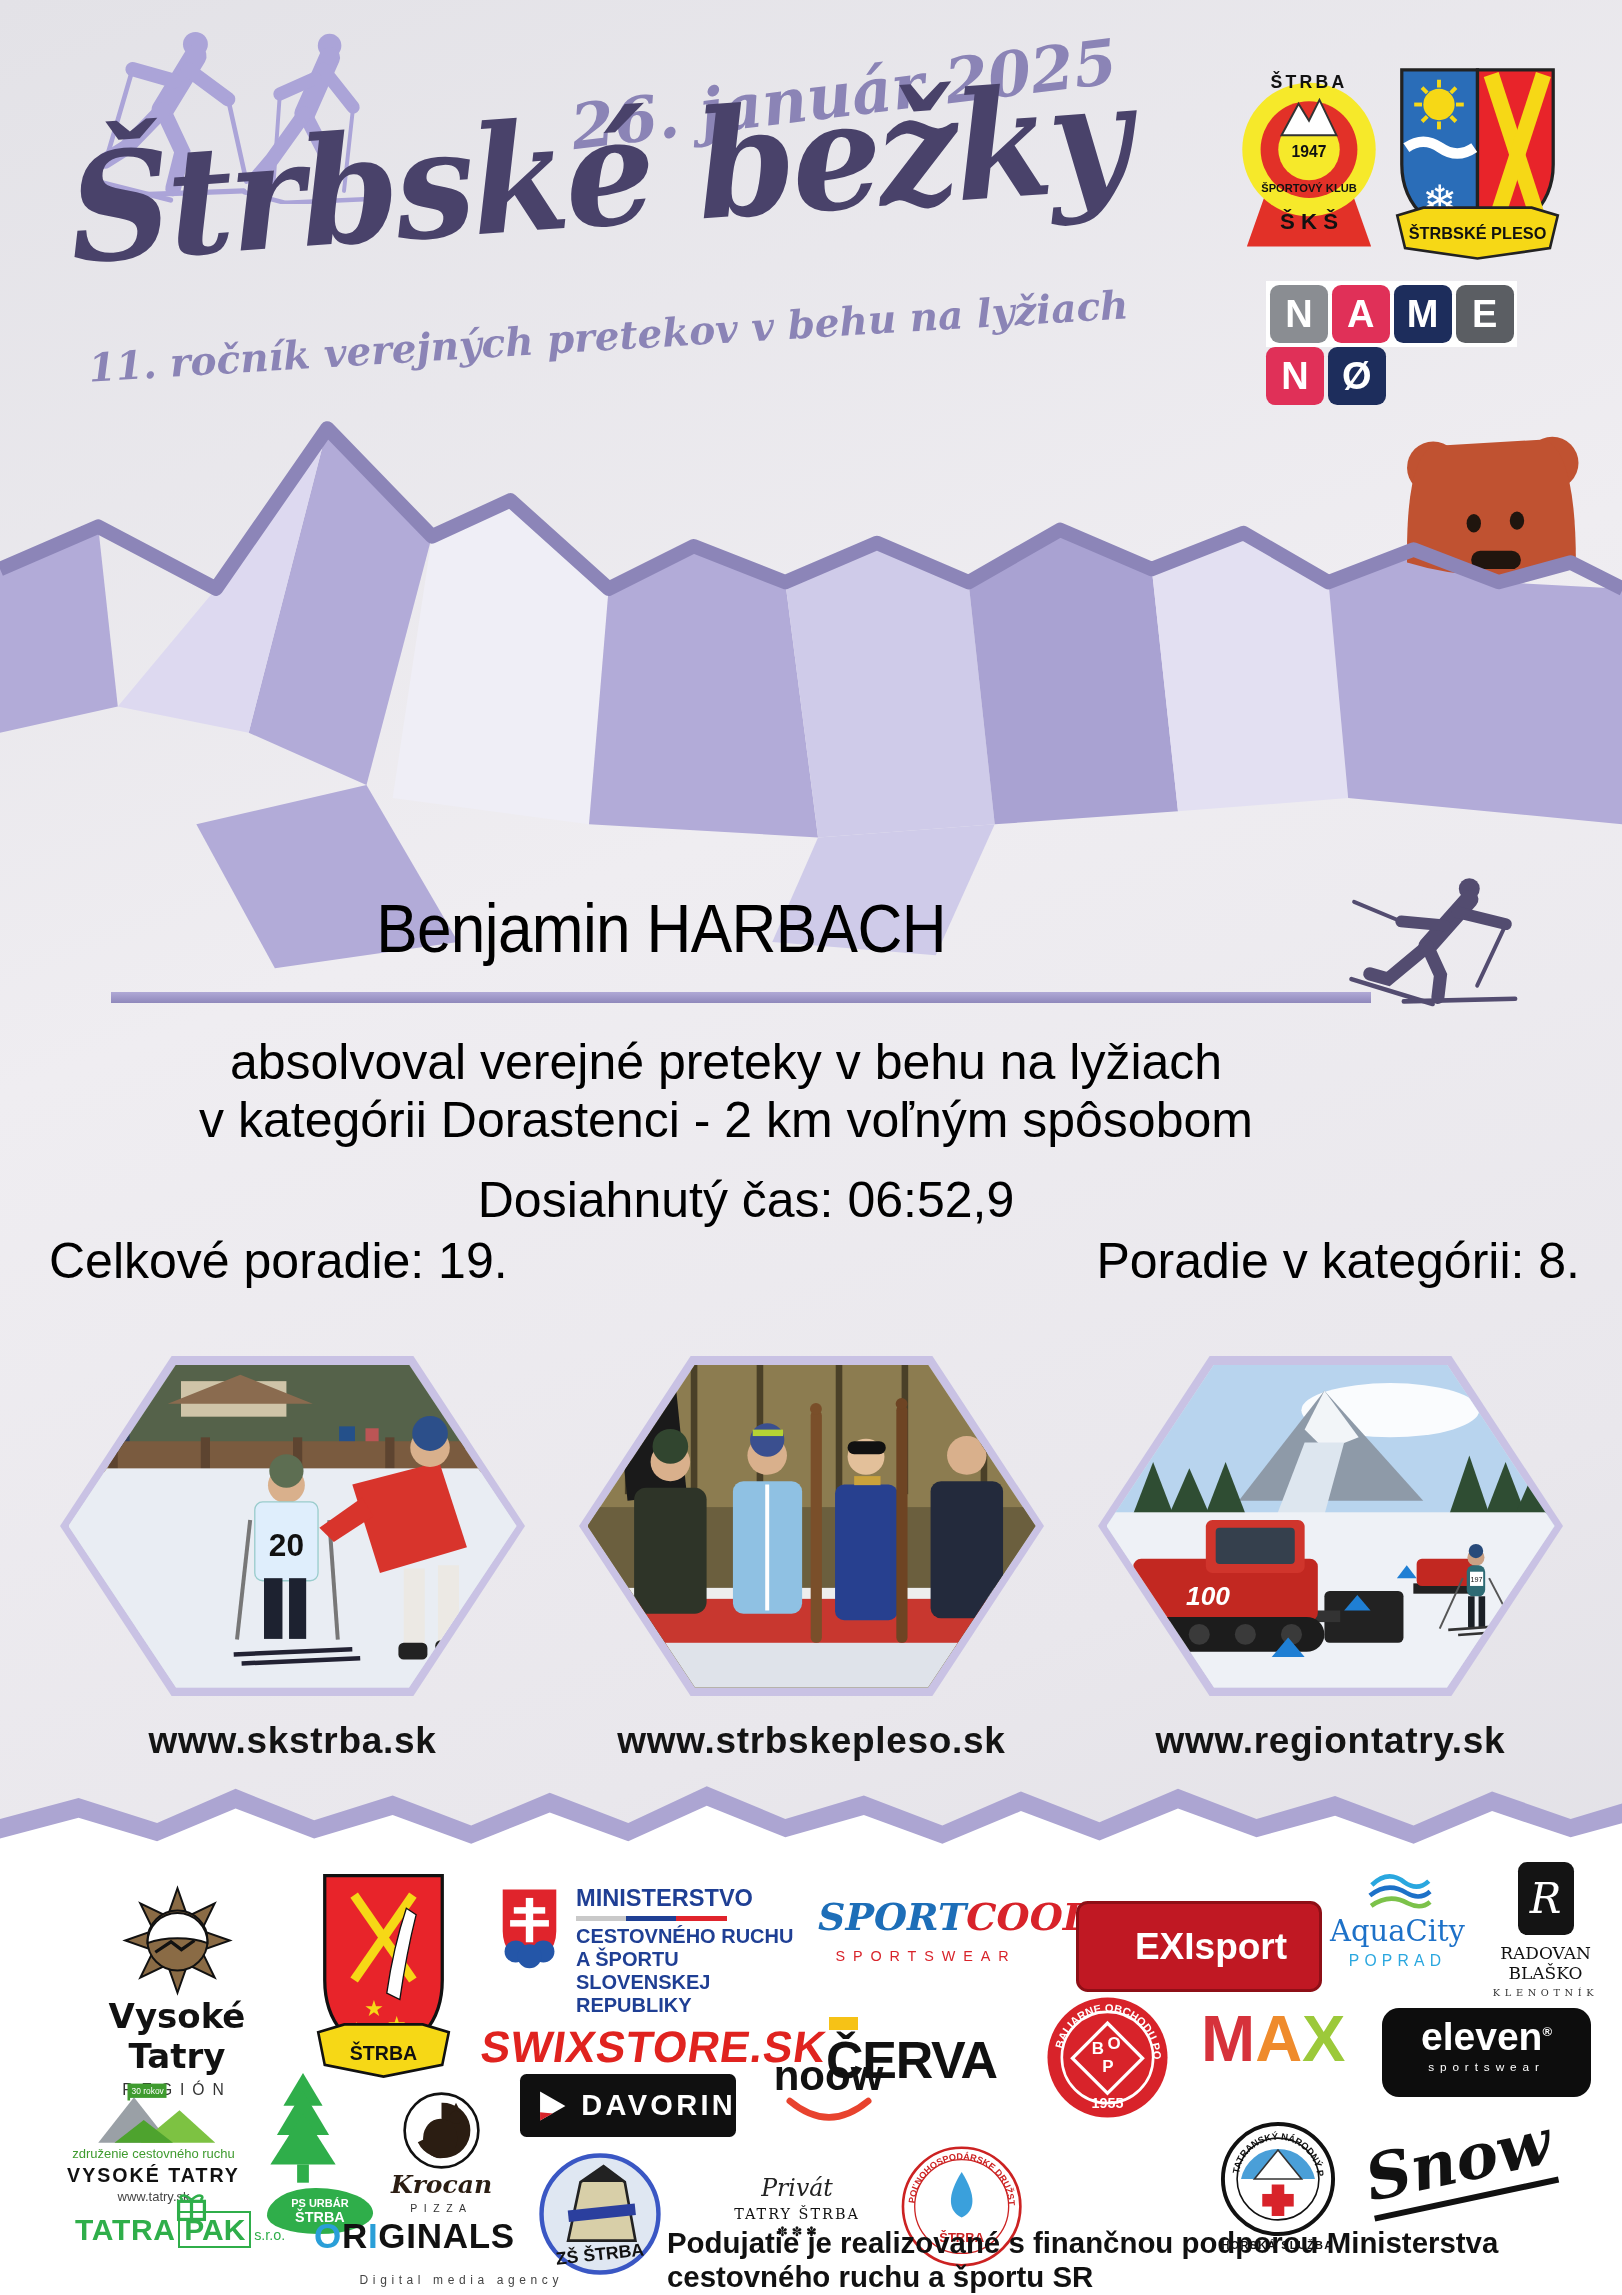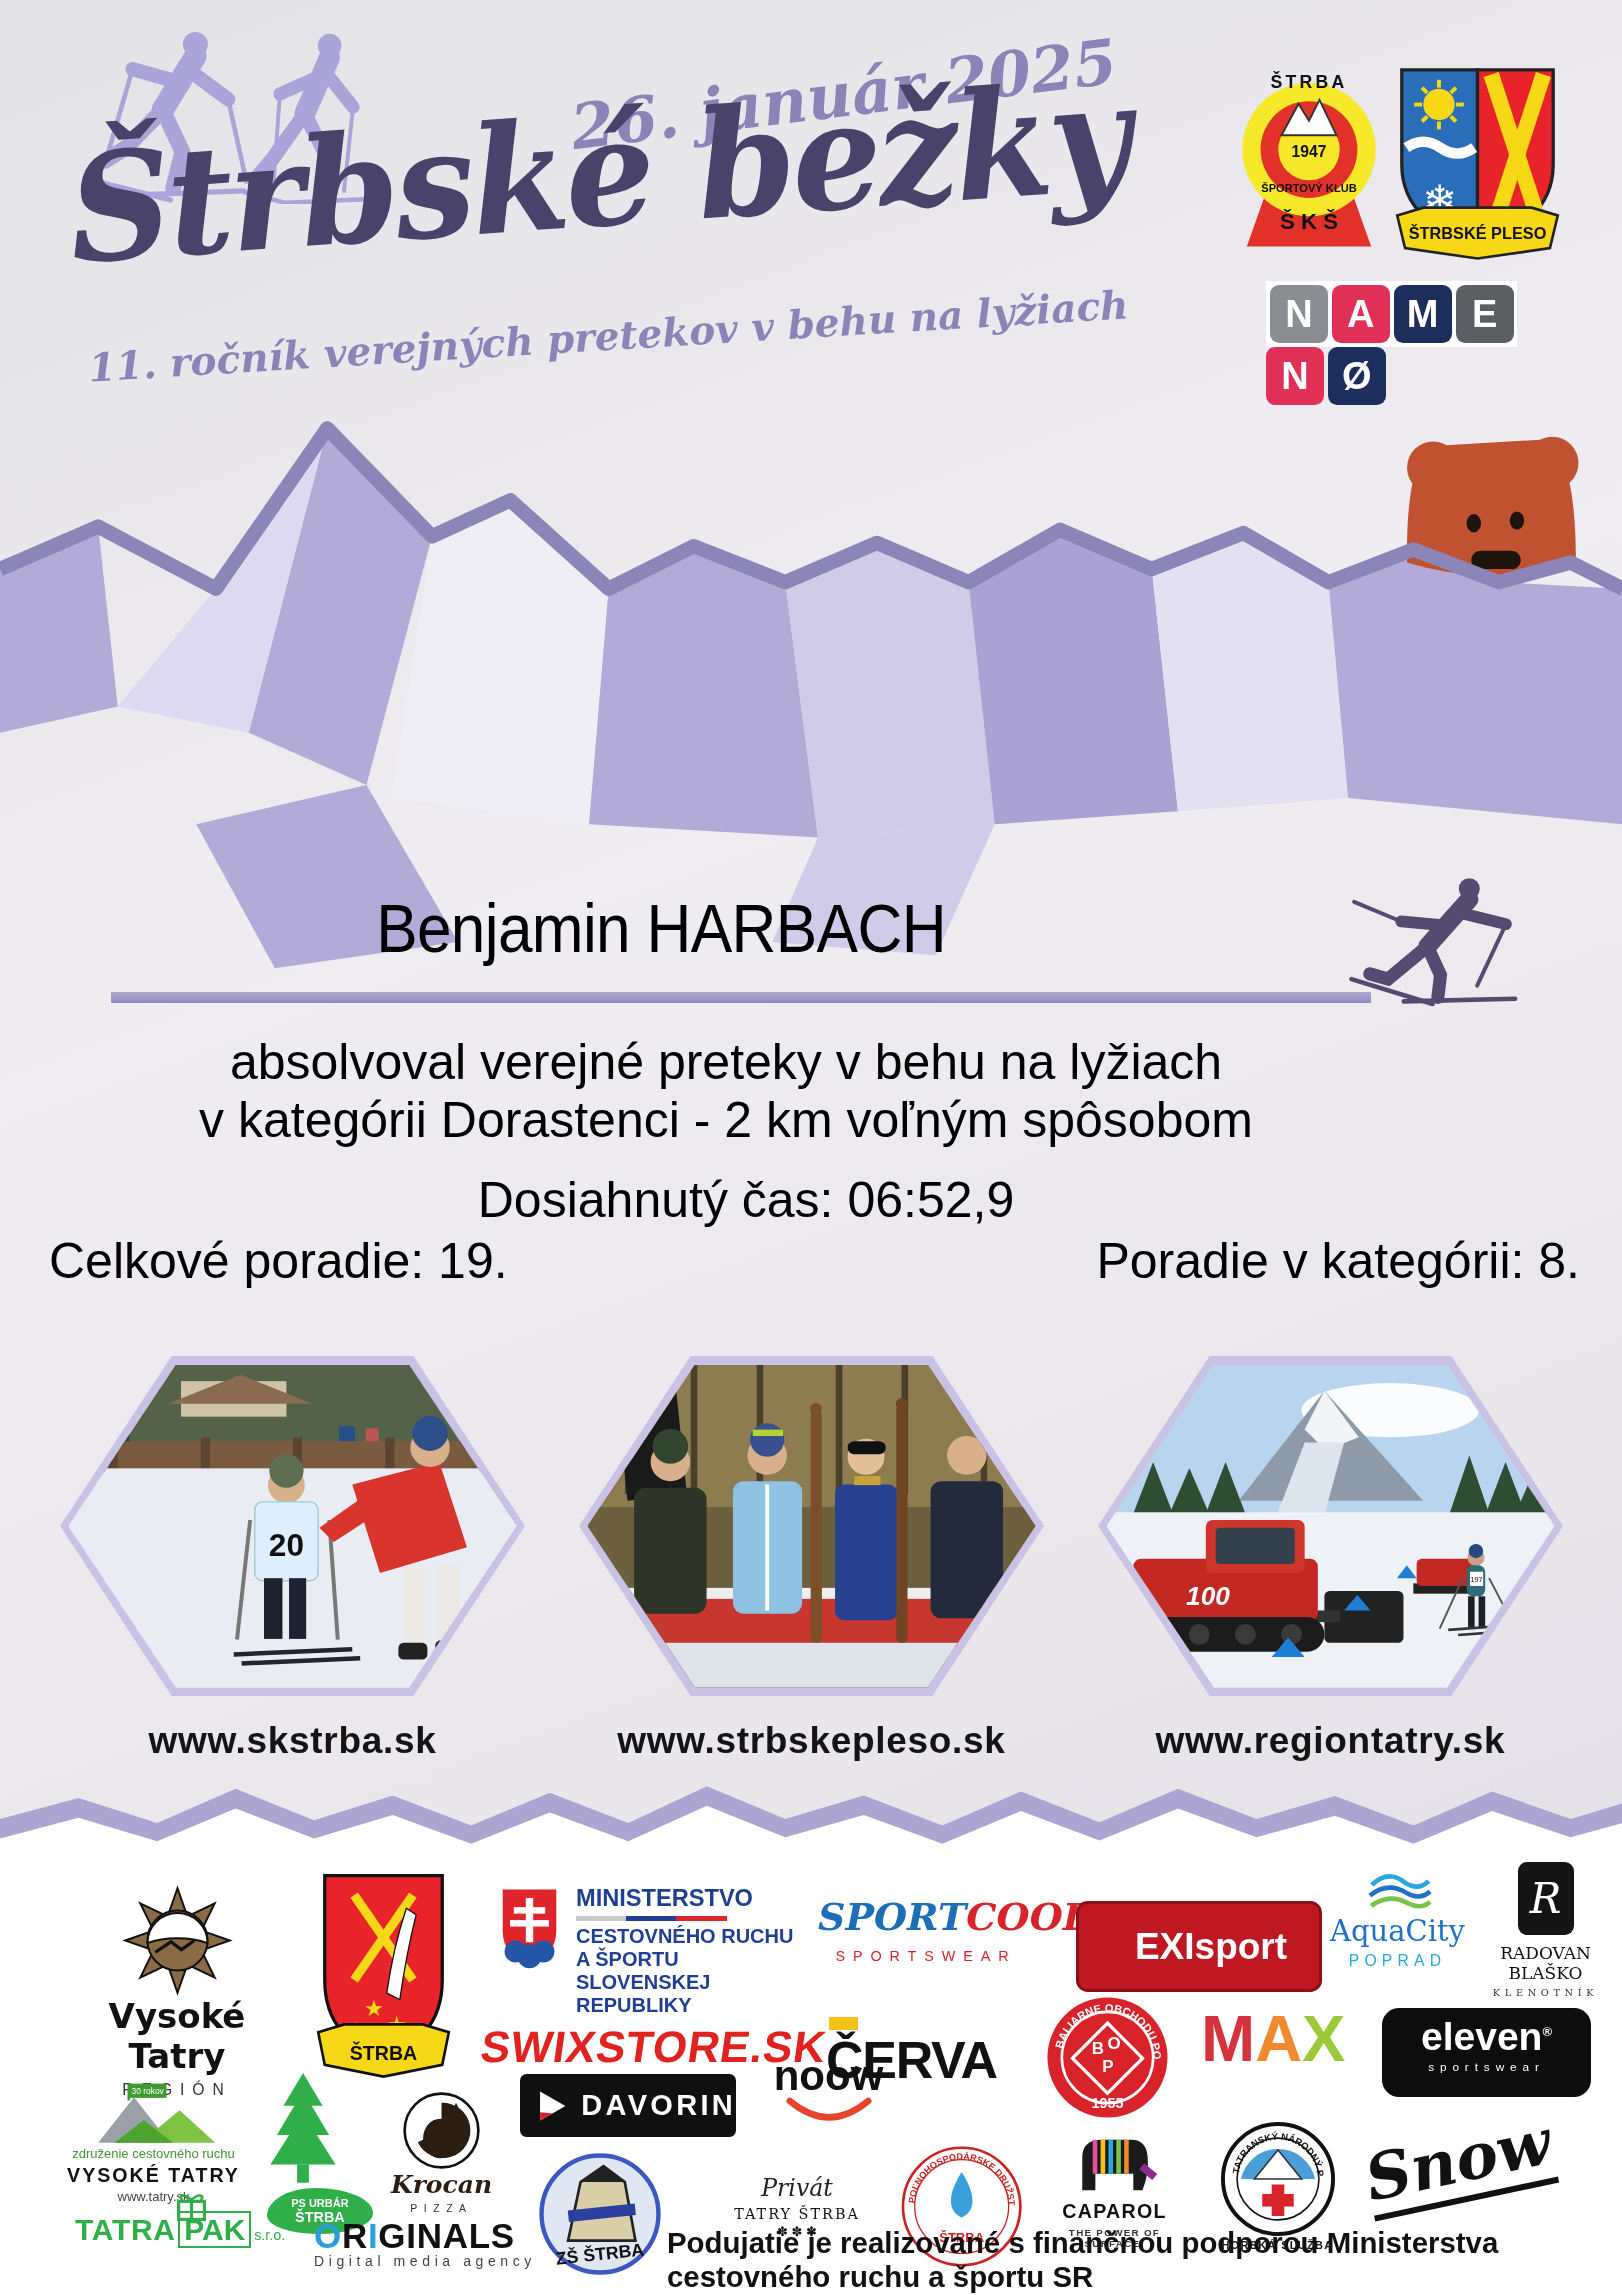--- a/index.html
+++ b/index.html
@@ -513,33 +513,20 @@
     <circle cx="97" cy="105" r="90" fill="#fff" stroke="#c22" stroke-width="4"></circle>
     <circle cx="97" cy="105" r="72" fill="none" stroke="#c22" stroke-width="2"></circle>
     <defs>
         <path id="pdTop" d="M25,105 a72,72 0 1,1 144,0"></path>
       </defs>
     <text font-size="14" fill="#c22"><textPath href="#pdTop" startOffset="2%">POĽNOHOSPODÁRSKE DRUŽSTVO</textPath></text>
     <path d="M97,52 C120,88 118,112 97,122 C76,112 74,88 97,52 Z" fill="#3aa0dc"></path>
     <text x="97" y="160" text-anchor="middle" font-size="20" font-weight="800" fill="#c22">ŠTRBA</text>
   </svg>
 
-  <div class="abs ctr" style="left:1039px;top:2128px;width:151px;">
-    <svg width="92" height="72" viewBox="0 0 140 110" style="margin:0 auto">
-      <path d="M20,95 L20,45 Q20,18 50,18 L95,18 Q118,18 120,45 Q122,70 112,95 L98,95 L98,70 L40,70 L40,95 Z" fill="#1a1a1a"></path>
-      <rect x="36" y="18" width="7" height="52" fill="#e84f9a"></rect>
-        <rect x="48" y="18" width="7" height="52" fill="#f6c216"></rect>
-      <rect x="60" y="18" width="7" height="52" fill="#2aa7df"></rect>
-        <rect x="72" y="18" width="7" height="52" fill="#7cc24a"></rect>
-      <rect x="84" y="18" width="7" height="52" fill="#ef8b2c"></rect>
-      <rect x="108" y="60" width="26" height="12" fill="#8a2c8a" transform="rotate(40 120 66)"></rect>
-    </svg>
-    <div style="font-size:19.6px;font-weight:800;color:#111;letter-spacing:1.3px;">CAPAROL</div>
-    <div style="font-size:9.8px;font-weight:700;color:#333;letter-spacing:1.3px;margin-top:3.9px;">THE POWER OF SURFACE.</div>
-  </div>
 
   <div class="abs ctr" style="left:1209px;top:2120px;width:137px;">
     <svg width="118" height="118" viewBox="0 0 150 150" style="margin:0 auto" class="ringseal">
       <circle cx="75" cy="75" r="70" fill="#fff" stroke="#111" stroke-width="5"></circle>
       <circle cx="75" cy="75" r="52" fill="none" stroke="#111" stroke-width="2"></circle>
       <defs>
           <path id="tnpTop" d="M25,75 a50,50 0 1,1 100,0"></path>
         </defs>
       <text font-size="12" fill="#111"><textPath href="#tnpTop" startOffset="4%">TATRANSKÝ NÁRODNÝ PARK</textPath></text>
       <path d="M28,75 A48,48 0 0 1 122,75 Z" fill="#4a9fd8"></path>
@@ -561,21 +548,21 @@
       <path d="M28,14 C16,2 6,8 14,14 M28,14 C40,2 50,8 42,14" stroke="#2fae4a" stroke-width="4" fill="none"></path>
     </svg>
     <span style="font-size:30px;font-weight:800;color:#2fae4a;letter-spacing:0.7px;">TATRA</span><span style="font-size:30px;font-weight:800;color:#2fae4a;border:2.6px solid #2fae4a;padding:0 3.9px;margin-left:2.6px;">PAK</span>
     <span style="font-size:14.4px;font-weight:400;color:#2fae4a;">s.r.o.</span>
   </div>
 
   <div class="abs" style="left:314px;top:2218px;width:249px;">
     <div style="font-size:35px;font-weight:700;letter-spacing:0.7px;line-height:1;">
       <span style="color:#2a9fd8;">O</span><span class="spn">R</span><span style="color:#2a9fd8;">I</span><span class="spn">GINALS</span>
     </div>
-    <div style="font-size:14px;letter-spacing:4.6px;color:#444;margin-top:0;">Digital media agency</div>
+    <div style="font-size:12px;letter-spacing:4.6px;color:#444;margin-top:20px;text-align:right;">Digital media agency</div>
   </div>
 
   <div class="abs" style="left:667px;top:2226px;width:949px;font-size:29.4px;font-weight:700;color:#111;">
     <span>Podujatie je realizované s finančnou podporou Ministerstva cestovného ruchu a športu SR</span>
   </div>
 
 </div>
 
 
 </body></html>

